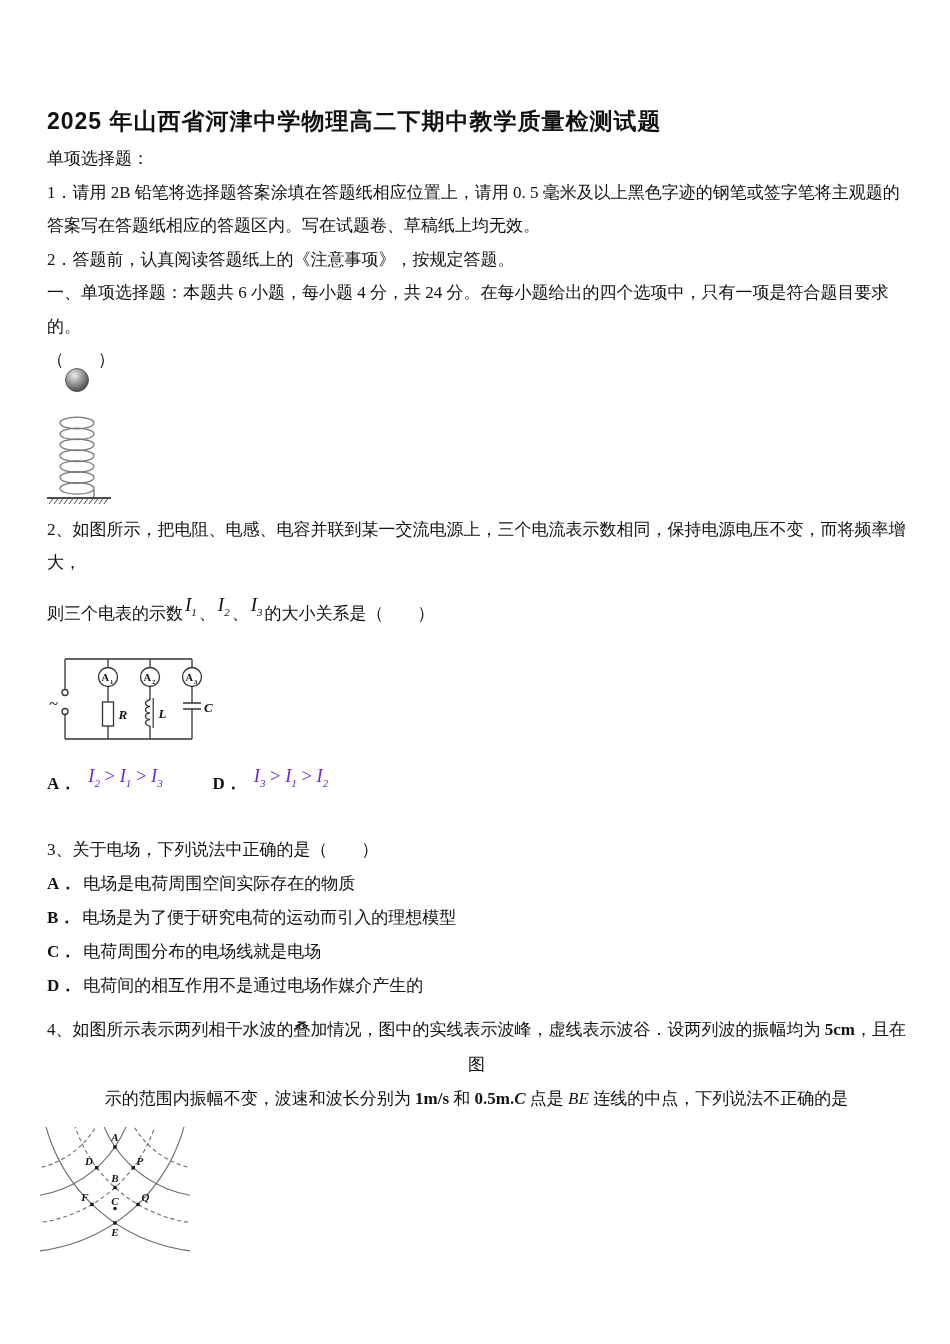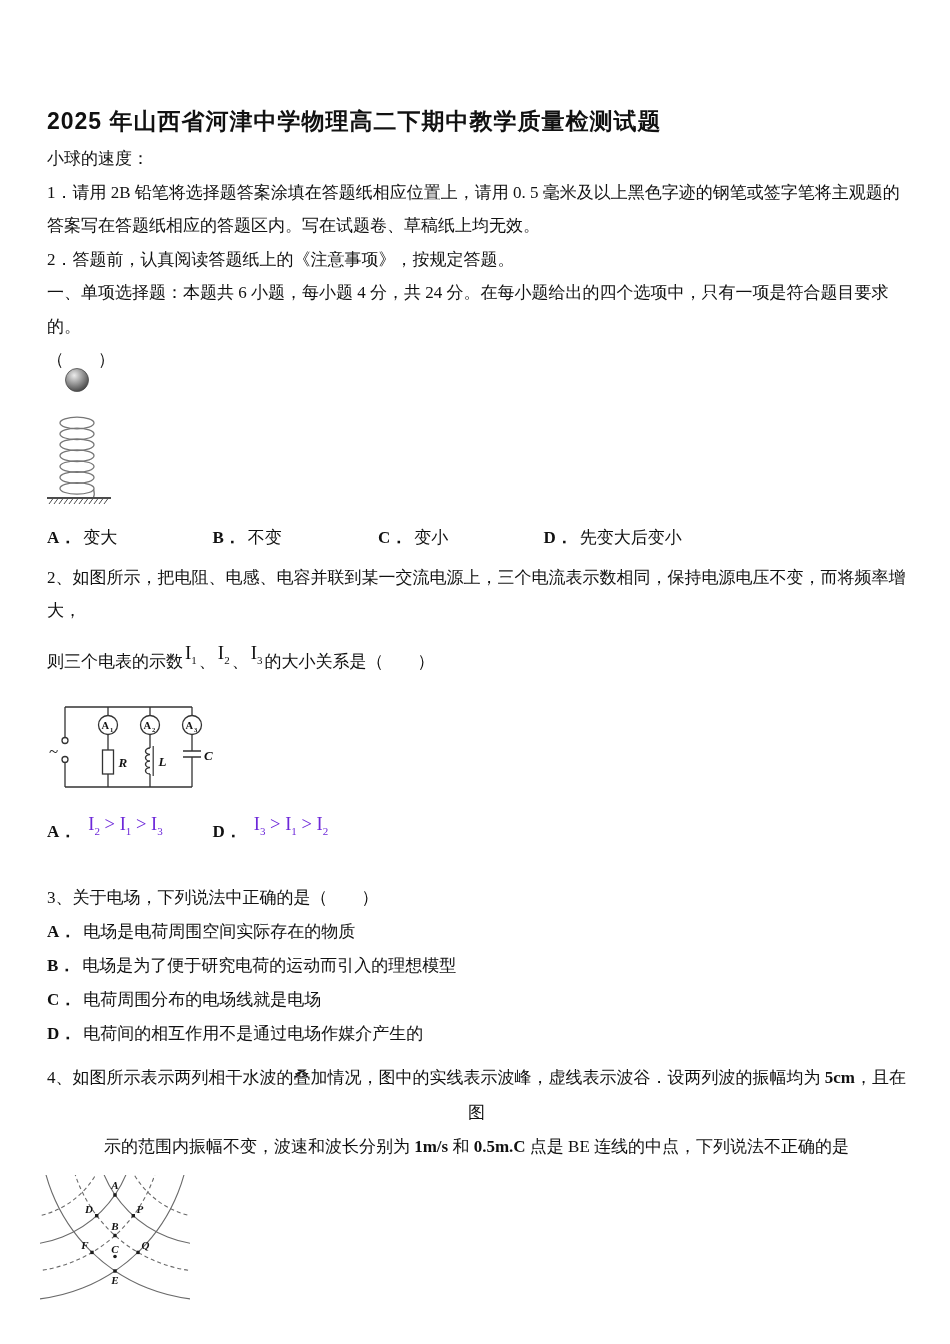--- a/index.html
+++ b/index.html
@@ -15,21 +15,21 @@
     font-family:"Liberation Sans","DejaVu Sans",sans-serif;
   }
   p{margin:0;}
   .flow{margin-top:5px;}
   .line{font-size:17px;line-height:33.5px;}
   .olabel{font-weight:bold;margin-right:7px;}
   .opt-row{display:flex;}
   .opt-col{width:165.5px;}
   .opt-col:last-child{flex:1;}
   sub{font-size:11px;}
-  .i{font-family:"Liberation Serif","DejaVu Serif",serif;}
+  .i{font-style:italic;font-family:"Liberation Serif","DejaVu Serif",serif;}
   .b{font-weight:bold;}
   .raise{position:relative;top:-8px;font-size:19px;display:inline-block;margin:0 2px;}
   .opt-f{position:relative;top:-7px;font-size:18.5px;margin-left:5px;display:inline-block;color:#6d28d9;}
   .fig{display:block;}
   .fig-spring{margin:-12px 0 0 -2px;}
   .q1-opts{margin-top:14px;font-size:17px;line-height:34px;}
   .q2-s1{margin-top:6px;}
   .q2-s2{margin-top:16px;}
   .fig-circuit{margin:12px 0 0 0;}
   .q2-opts{margin-top:14px;font-size:17px;line-height:40px;}
@@ -41,21 +41,21 @@
   svg text{font-family:"Liberation Serif","DejaVu Serif",serif;}
 </style>
 </head>
 <body>
 
 <div class="page">
 
   <h1 class="title">2025 年山西省河津中学物理高二下期中教学质量检测试题</h1>
 
   <div class="flow">
-    <p class="line">小球的速度：</p>
+    <p class="line">单项选择题：</p>
     <p class="line">1．请用 2B 铅笔将选择题答案涂填在答题纸相应位置上，请用 0. 5 毫米及以上黑色字迹的钢笔或签字笔将主观题的答案写在答题纸相应的答题区内。写在试题卷、草稿纸上均无效。</p>
     <p class="line">2．答题前，认真阅读答题纸上的《注意事项》，按规定答题。</p>
     <p class="line">一、单项选择题：本题共 6 小题，每小题 4 分，共 24 分。在每小题给出的四个选项中，只有一项是符合题目要求的。</p>
     <p class="line">（　　）</p>
   </div>
 
   <svg class="fig fig-spring" width="120" height="142" viewBox="0 0 120 142">
     <defs>
       <radialGradient id="ballg" cx="38%" cy="30%" r="72%">
         <stop offset="0%" stop-color="#ececec"></stop>
@@ -73,26 +73,20 @@
       <ellipse cx="32" cy="112.5" rx="17" ry="5.8"></ellipse>
       <ellipse cx="32" cy="123.4" rx="17" ry="5.8"></ellipse>
       <path d="M48.5 124 q1.5 5 0 8.5"></path>
     </g>
     <g stroke="#4c4c4c">
       <line x1="2" y1="133" x2="66" y2="133" stroke-width="1.8"></line>
       <path stroke-width="1" d="M4 139 L8 133.5 M9 139 L13 133.5 M14 139 L18 133.5 M19 139 L23 133.5 M24 139 L28 133.5 M29 139 L33 133.5 M34 139 L38 133.5 M39 139 L43 133.5 M44 139 L48 133.5 M49 139 L53 133.5 M54 139 L58 133.5 M59 139 L63 133.5"></path>
     </g>
   </svg>
 
-  <div class="opt-row q1-opts">
-    <div class="opt-col"><b class="olabel">A．</b><span>变大</span></div>
-    <div class="opt-col"><b class="olabel">B．</b><span>不变</span></div>
-    <div class="opt-col"><b class="olabel">C．</b><span>变小</span></div>
-    <div class="opt-col"><b class="olabel">D．</b><span>先变大后变小</span></div>
-  </div>
 
   <p class="line q2-s1">2、如图所示，把电阻、电感、电容并联到某一交流电源上，三个电流表示数相同，保持电源电压不变，而将频率增大，</p>
   <p class="line q2-s2"><span><span>则三个电表的示数</span><span class="i raise">I<sub>1</sub></span><span>、</span><span class="i raise">I<sub>2</sub></span><span>、</span><span class="i raise">I<sub>3</sub></span><span>的大小关系是（　　）</span></span></p>
 
   <svg class="fig fig-circuit" width="178" height="100" viewBox="0 0 178 100">
     <g fill="none" stroke="#333" stroke-width="1.3">
       <path d="M18 10 H145 M18 90 H145 M18 10 V40.5 M18 65.5 V90"></path>
       <circle cx="18" cy="43.5" r="3"></circle>
       <circle cx="18" cy="62.5" r="3"></circle>
 

